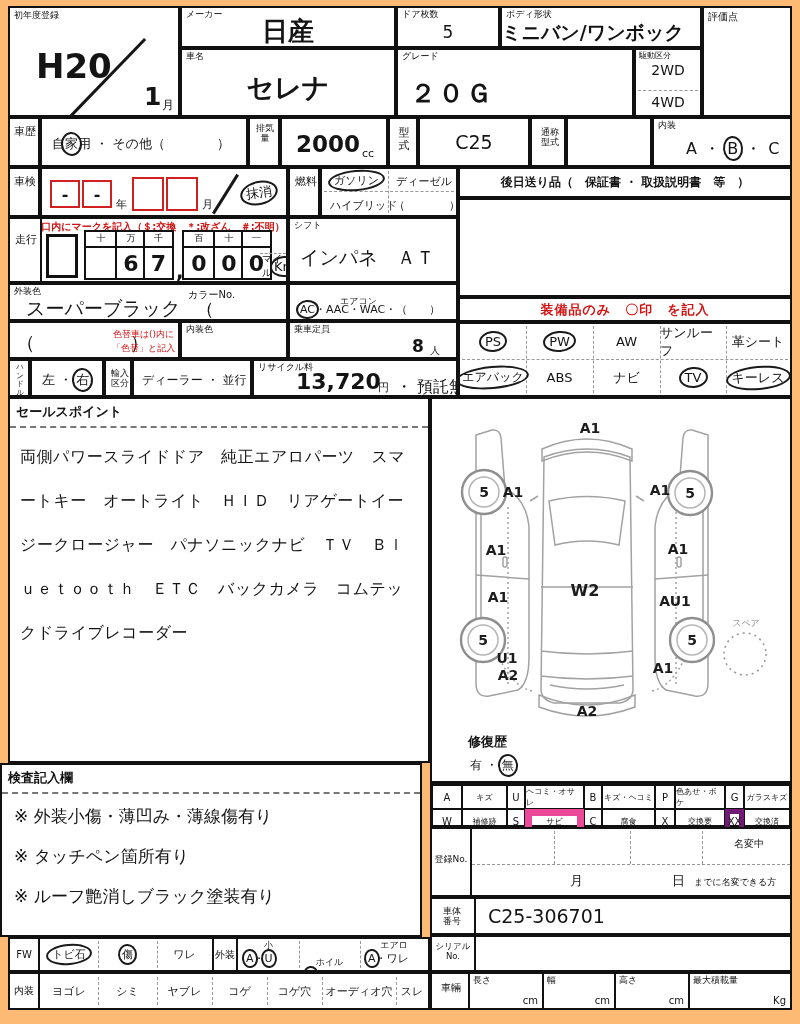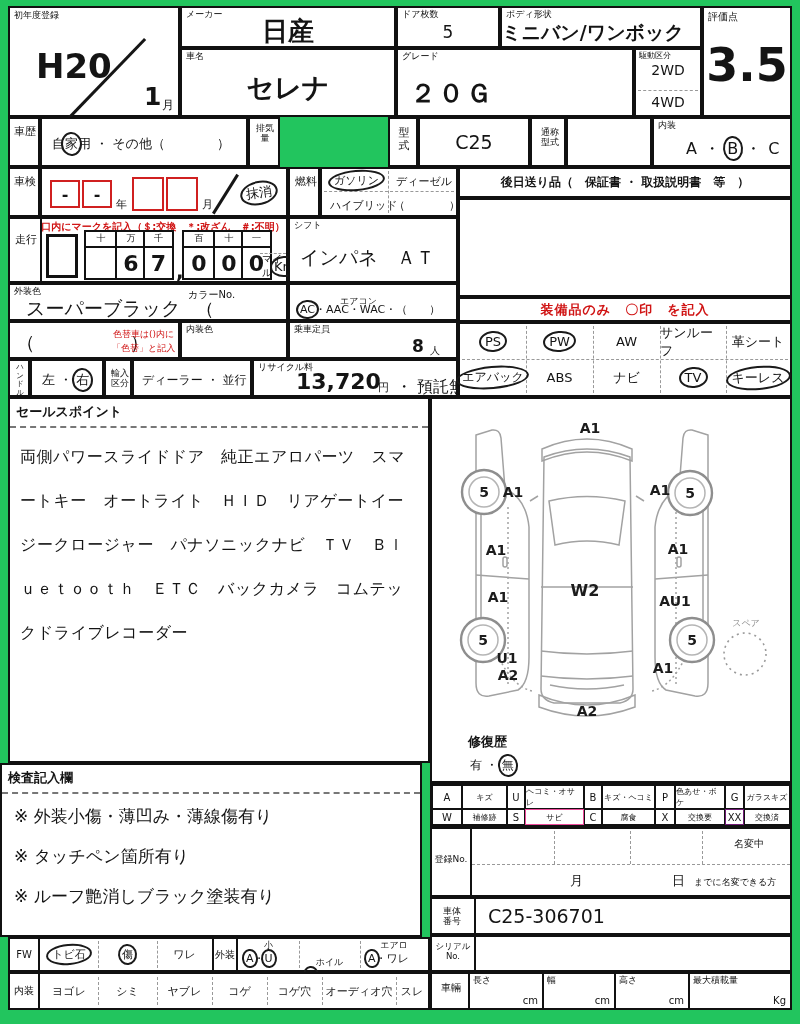--- a/index.html
+++ b/index.html
@@ -1,17 +1,17 @@
 <!DOCTYPE html>
 <html><head>
 <meta charset="utf-8">
 <style>
   html,body{margin:0;padding:0;background:#f2f2f0;}
   body{font-family:"DejaVu Sans","Liberation Sans",sans-serif;color:#141414;}
-  .page{position:relative;width:800px;height:1024px;background:#22c55e;margin:0 auto;overflow:hidden;}
+  .page{position:relative;width:800px;height:1024px;background:#fdba74;margin:0 auto;overflow:hidden;}
   .a{position:absolute;box-sizing:border-box;}
   .b{position:absolute;box-sizing:border-box;border:2px solid #111;background:#fff;}
   .c{display:flex;align-items:center;justify-content:center;}
   .lbl{font-size:9px;line-height:1.1;color:#111;}
   .vlab{word-break:break-all;line-height:1.15;text-align:center;}
   .bold{font-weight:bold;}
   .red{color:#d01414;}
   .redbox{position:absolute;box-sizing:border-box;border:2.5px solid #d02020;background:#fff;}
   .dashv{position:absolute;border-left:2px dashed #999;}
   .dashh{position:absolute;border-top:2px dashed #999;}
@@ -57,34 +57,37 @@
     <div class="a bold" style="left:12px;top:26px;font-size:26px;letter-spacing:2px;">２０Ｇ</div>
   </div>
   <div class="b" style="left:634px;top:48px;width:68px;height:69px;">
     <div class="a lbl" style="left:3px;top:2px;font-size:8px;">駆動区分</div>
     <div class="a c" style="left:0;top:12px;width:100%;font-size:14px;">2WD</div>
     <div class="dashh" style="left:2px;top:40px;width:60px;border-top-width:1.5px;"></div>
     <div class="a c" style="left:0;top:44px;width:100%;font-size:14px;">4WD</div>
   </div>
   <div class="b" style="left:702px;top:6px;width:90px;height:111px;">
     <div class="a lbl" style="left:4px;top:3px;font-size:10px;">評価点</div>
-    <div class="a c bold" style="left:0;top:30px;width:100%;font-size:46px;">3.5</div>
   </div>
 
   <div class="b" style="left:8px;top:117px;width:32px;height:50px;">
     <div class="a vlab" style="left:4px;top:7px;width:22px;font-size:11px;">車歴</div>
   </div>
   <div class="b" style="left:40px;top:117px;width:208px;height:50px;">
     <div class="a" style="left:10px;top:16px;font-size:13px;white-space:nowrap;">
       <span>自</span><span class="ring ring1">家</span><span>用</span>
       <span>・ その他（　　　　）</span>
     </div>
   </div>
   <div class="b" style="left:248px;top:117px;width:32px;height:50px;">
     <div class="a vlab" style="left:6px;top:4px;width:18px;font-size:9px;">排気量</div>
+  </div>
+  <div class="b" style="left:280px;top:117px;width:108px;height:50px;">
+    <div class="a" style="left:14px;top:12px;font-size:23px;font-weight:600;">2000</div>
+    <div class="a" style="left:80px;top:28px;font-size:11px;">cc</div>
   </div>
   <div class="b" style="left:388px;top:117px;width:30px;height:50px;">
     <div class="a vlab" style="left:5px;top:8px;width:18px;font-size:11px;">型式</div>
   </div>
   <div class="b" style="left:418px;top:117px;width:112px;height:50px;">
     <div class="a c" style="left:0;top:12px;width:100%;font-size:19px;">C25</div>
   </div>
   <div class="b" style="left:530px;top:117px;width:36px;height:50px;">
     <div class="a vlab" style="left:5px;top:8px;width:26px;font-size:9px;">通称型式</div>
   </div>
@@ -390,26 +393,26 @@
     <div class="c" style="border:1px solid #111;font-size:8px;">ヘコミ・オサレ</div>
     <div class="c" style="border:1px solid #111;font-size:10px;">B</div>
     <div class="c" style="border:1px solid #111;font-size:8px;">キズ・ヘコミ</div>
     <div class="c" style="border:1px solid #111;font-size:10px;">P</div>
     <div class="c" style="border:1px solid #111;font-size:8px;">色あせ・ボケ</div>
     <div class="c" style="border:1px solid #111;font-size:10px;">G</div>
     <div class="c" style="border:1px solid #111;font-size:8px;">ガラスキズ</div>
     <div class="c" style="border:1px solid #111;font-size:10px;">W</div>
     <div class="c" style="border:1px solid #111;font-size:8px;">補修跡</div>
     <div class="c" style="border:1px solid #111;font-size:10px;">S</div>
-    <div class="c" style="border:1px solid #ec4899;font-size:8px;">サビ</div>
+    <div class="c" style="border:7px solid #ec4899;font-size:8px;">サビ</div>
     <div class="c" style="border:1px solid #111;font-size:10px;">C</div>
     <div class="c" style="border:1px solid #111;font-size:8px;">腐食</div>
     <div class="c" style="border:1px solid #111;font-size:10px;">X</div>
     <div class="c" style="border:1px solid #111;font-size:8px;">交換要</div>
-    <div class="c" style="border:1px solid #701a75;font-size:10px;">XX</div>
+    <div class="c" style="border:5px solid #701a75;font-size:10px;">XX</div>
     <div class="c" style="border:1px solid #111;font-size:8px;">交換済</div>
   </div>
 
   <div class="b" style="left:430px;top:827px;width:362px;height:70px;">
     <div class="a vlab" style="left:2px;top:25px;width:34px;font-size:9px;">登録No.</div>
     <div class="a" style="left:38px;top:0;width:2px;height:66px;background:#111;"></div>
     <div class="dashh" style="left:40px;top:35px;width:318px;border-top-width:1.5px;"></div>
     <div class="dashv" style="left:122px;top:2px;height:33px;border-left-width:1.5px;"></div>
     <div class="dashv" style="left:198px;top:2px;height:33px;border-left-width:1.5px;"></div>
     <div class="dashv" style="left:270px;top:2px;height:33px;border-left-width:1.5px;"></div>

